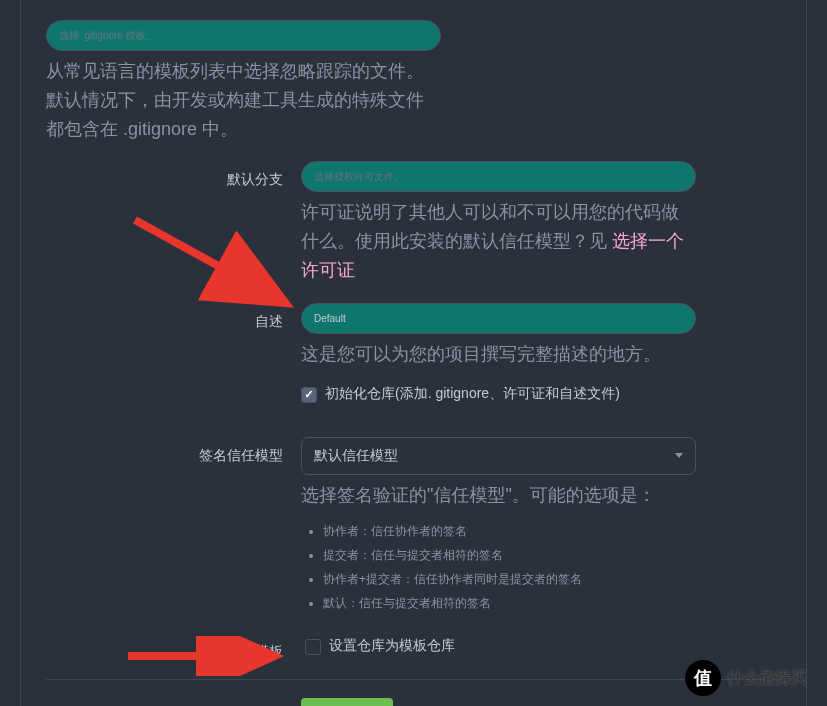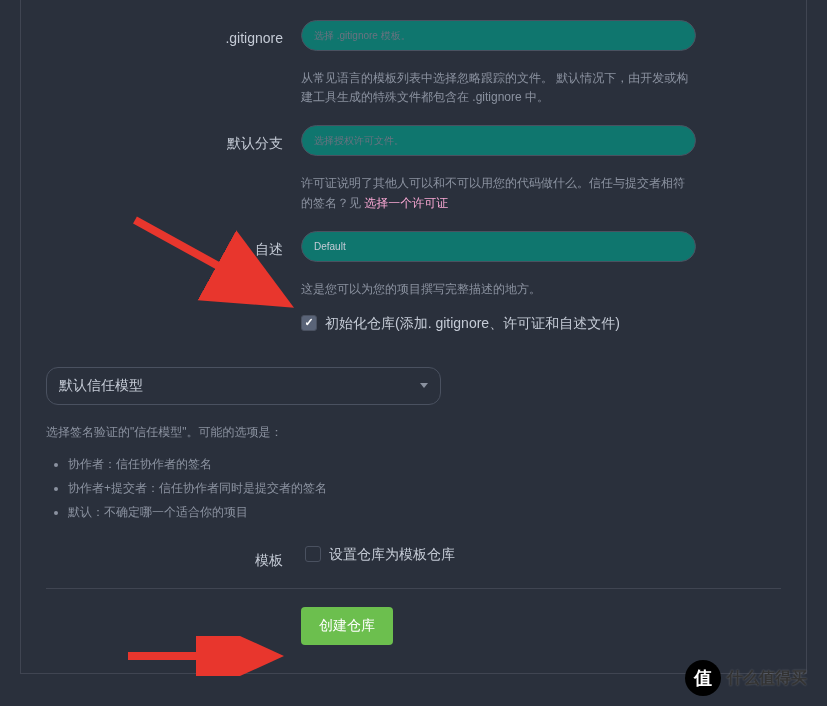--- a/index.html
+++ b/index.html
@@ -3,24 +3,24 @@
 <meta charset="utf-8">
 <style>
 *{box-sizing:border-box;margin:0;padding:0}
 body{background:#2a303c;font-family:-apple-system,BlinkMacSystemFont,"Segoe UI",sans-serif;font-size:14px;color:#a6adba;width:827px;height:706px;overflow:hidden;position:relative}
 .form-container{padding:20px 25px;border:1px solid #404552;border-top:none;margin:0 20px}
 .form-row{display:flex;margin-bottom:8px;align-items:flex-start}
 .form-label{width:255px;text-align:right;padding-right:18px;padding-top:10px;color:#c5cbd6;font-size:14px}
 .form-content{flex:1;max-width:395px}
 .input-field{width:100%;background:#0f766e;border:1px solid #4a5160;border-radius:16px;padding:9px 12px;color:#c5cbd6;font-size:10px;outline:none}
 .input-field::placeholder{color:#6b7280}
-.select-field{width:100%;background:#2a303c;border:1px solid #4a5160;border-radius:12px;padding:9px 12px;color:#c5cbd6;font-size:14px;position:relative;cursor:pointer;display:flex;justify-content:space-between;align-items:center}
-.help-text{color:#8b92a0;font-size:12px;margin-top:18px;line-height:1.6}
+.select-field{width:100%;background:#2a303c;border:1px solid #4a5160;border-radius:7px;padding:9px 12px;color:#c5cbd6;font-size:14px;position:relative;cursor:pointer;display:flex;justify-content:space-between;align-items:center}
+.help-text{color:#8b92a0;font-size:18px;margin-top:6px;line-height:1.6}
 .help-text a{color:#f9a8d4;text-decoration:none}
-.checkbox-row{display:flex;align-items:flex-start;margin:16px 0}
+.checkbox-row{display:flex;align-items:flex-end;margin:16px 0}
 .checkbox{width:16px;height:16px;border:1px solid #4a5160;border-radius:3px;margin-right:8px;display:flex;align-items:center;justify-content:center;cursor:pointer;background:#2a303c}
 .checkbox.checked{background:#5a6478}
 .checkbox.checked::after{content:"✓";color:#fff;font-size:11px;font-weight:bold}
 .checkbox-label{color:#c5cbd6;font-size:14px}
 .bullet-list{list-style:none;padding:0;margin-top:10px}
 .bullet-list li{color:#8b92a0;font-size:12px;padding:3px 0 3px 22px;position:relative;line-height:1.5}
 .bullet-list li::before{content:"";position:absolute;left:8px;top:11px;width:4px;height:4px;background:#8b92a0;border-radius:50%}
 .divider{border:none;border-top:1px solid #404552;margin:18px 0}
 .submit-btn{background:#6cbf4e;color:#fff;border:none;padding:10px 18px;border-radius:4px;font-size:14px;cursor:pointer}
 .chevron{width:0;height:0;border-left:4px solid transparent;border-right:4px solid transparent;border-top:5px solid #8b92a0}
@@ -29,35 +29,34 @@
 .watermark-circle{width:36px;height:36px;border-radius:50%;background:#000;display:flex;align-items:center;justify-content:center;color:#fff;font-size:18px;font-weight:bold}
 .watermark-text{color:#333;font-size:16px;font-weight:bold;text-shadow:0 0 2px rgba(255,255,255,0.3)}
 .spacer{height:10px}
 </style>
 </head>
 <body>
 
 <div class="form-container">
 
   <div class="form-row">
-    <div class="form-label">.gitignore</div>
     <div class="form-content">
       <input class="input-field" placeholder="选择 .gitignore 模板。" style="">
       <div class="help-text">从常见语言的模板列表中选择忽略跟踪的文件。 默认情况下，由开发或构建工具生成的特殊文件都包含在 .gitignore 中。</div>
     </div>
   </div>
 
   <div class="spacer"></div>
 
   <div class="form-row">
     <div class="form-label">默认分支</div>
     <div class="form-content">
       <input class="input-field" placeholder="选择授权许可文件。" style="">
       <div class="help-text">
-        <span>许可证说明了其他人可以和不可以用您的代码做什么。信任与提交者相符的签名？见 </span><a href="#">选择一个许可证</a>
+        <span>许可证说明了其他人可以和不可以用您的代码做什么。使用此安装的默认信任模型？见 </span><a href="#">选择一个许可证</a>
       </div>
     </div>
   </div>
 
   <div class="spacer"></div>
 
   <div class="form-row">
     <div class="form-label">自述</div>
     <div class="form-content">
       <input class="input-field" value="Default" style="">
@@ -66,30 +65,32 @@
         <div class="checkbox checked"></div>
         <span class="checkbox-label">初始化仓库(添加. gitignore、许可证和自述文件)</span>
       </div>
     </div>
   </div>
 
 
   <div class="spacer"></div>
 
   <div class="form-row">
+    <div class="form-label">签名信任模型</div>
     <div class="form-content">
       <div class="select-field">
         <span>默认信任模型</span>
         <span class="chevron"></span>
       </div>
       <div class="help-text">选择签名验证的"信任模型"。可能的选项是：</div>
       <ul class="bullet-list">
         <li>协作者：信任协作者的签名</li>
+        <li>提交者：信任与提交者相符的签名</li>
         <li>协作者+提交者：信任协作者同时是提交者的签名</li>
-        <li>默认：不确定哪一个适合你的项目</li>
+        <li>默认：信任与提交者相符的签名</li>
       </ul>
     </div>
   </div>
 
   <div class="spacer"></div>
 
   <div class="form-row">
     <div class="form-label">模板</div>
     <div class="form-content">
       <div class="checkbox-row" style="margin:4px 4px">

